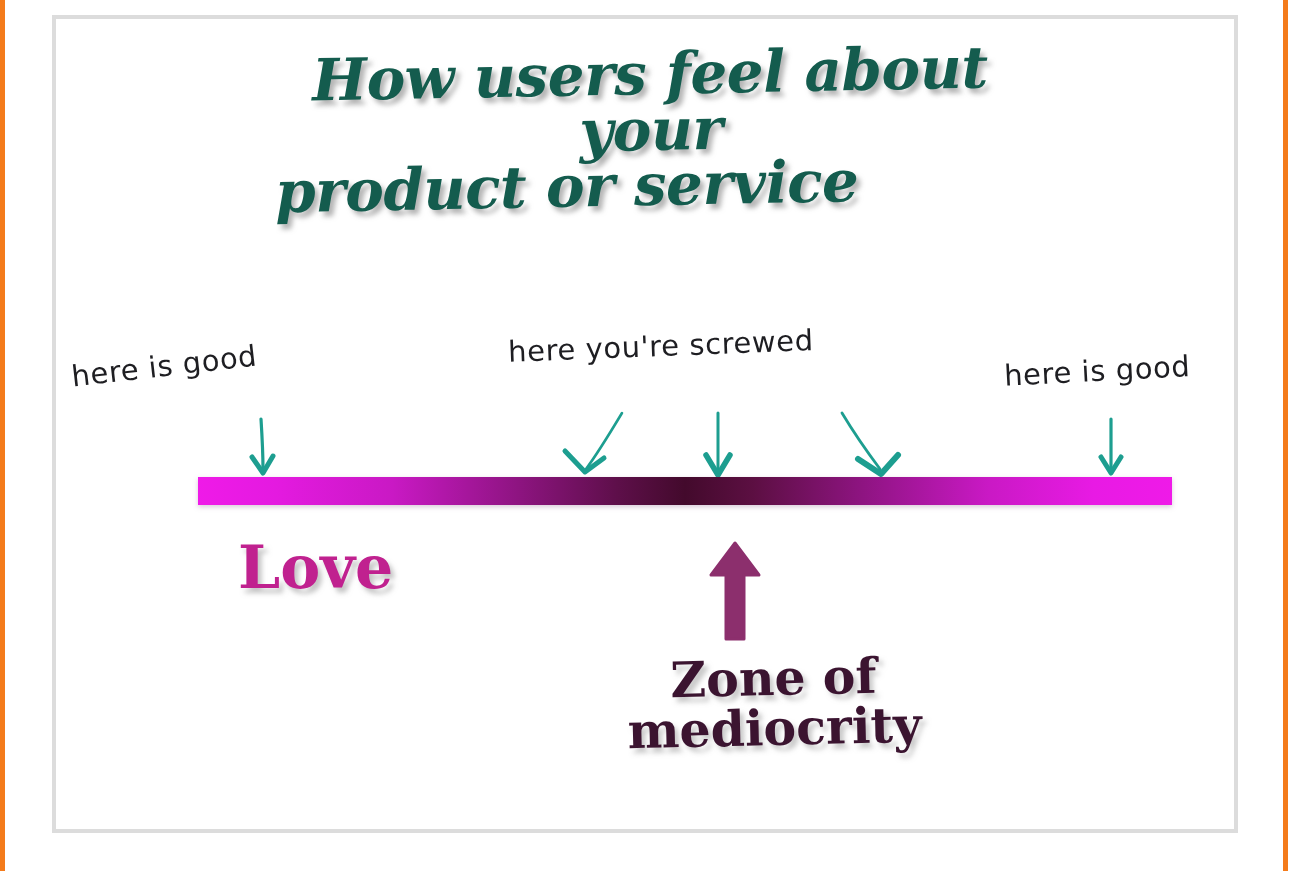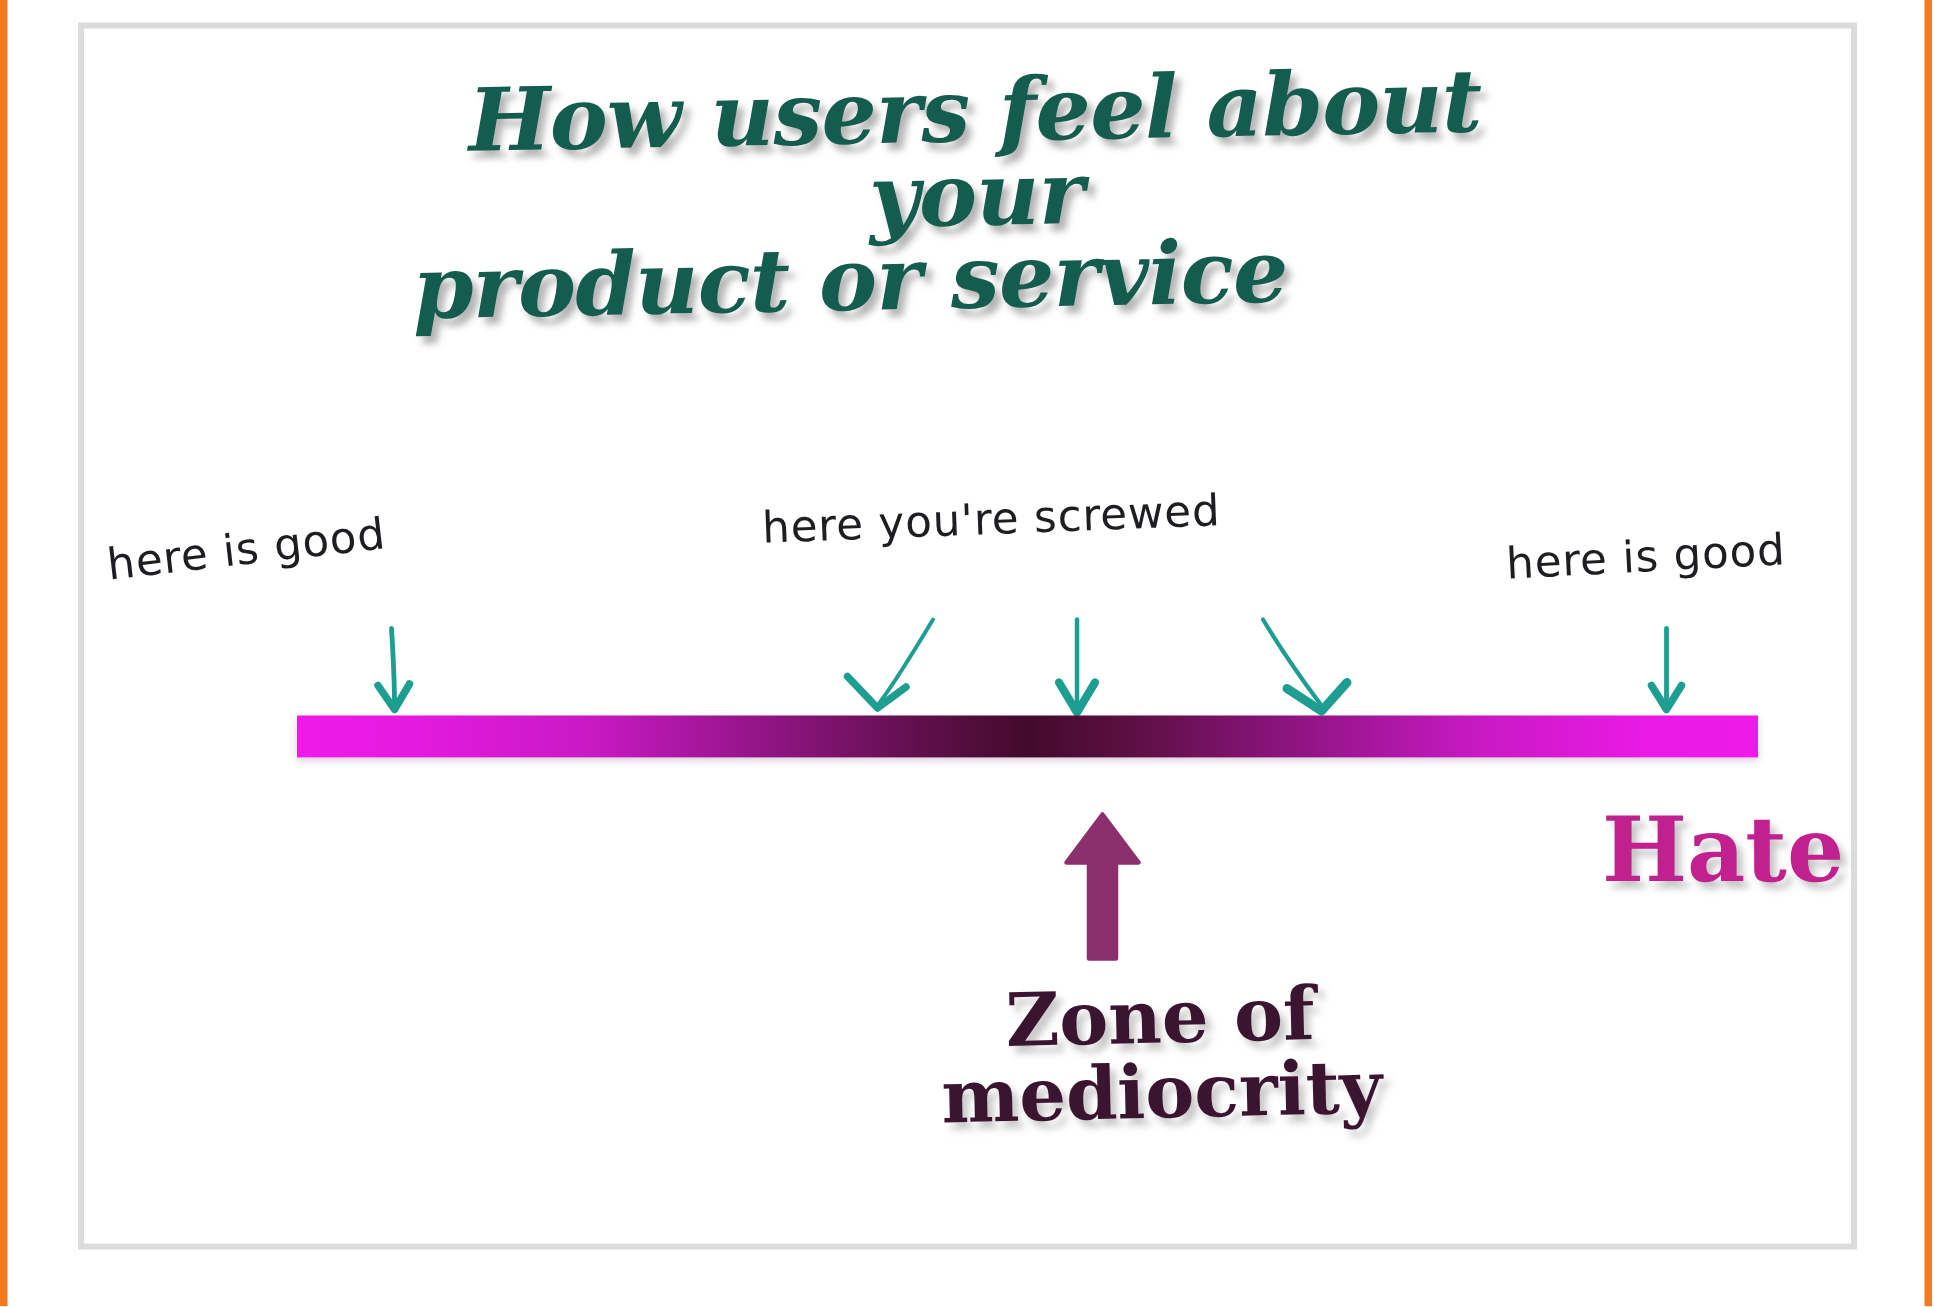--- a/index.html
+++ b/index.html
@@ -211,22 +211,22 @@
 
       <div class="teal-arrow" id="arrow-hate">
         <svg width="34" height="62" viewBox="0 0 34 62" fill="none">
           <path d="M17 2 C17 18, 17 36, 17 52" stroke="currentColor" stroke-width="3.2" stroke-linecap="round"></path>
           <path d="M7 40 L17 56 L27 40" stroke="currentColor" stroke-width="5" stroke-linecap="round" stroke-linejoin="round" fill="none"></path>
         </svg>
       </div>
 
       <div id="spectrum-bar"></div>
 
-
-      <div class="pole-label" id="label-hate">Hate</div>
+      <div class="pole-label" id="label-love">Love</div>
+
 
       <div id="zone-arrow">
         <svg width="62" height="108" viewBox="0 0 62 108" fill="none">
           <path d="M31 6 L55 38 L40 38 L40 102 L22 102 L22 38 L7 38 Z" fill="currentColor" stroke="currentColor" stroke-width="3" stroke-linejoin="round"></path>
         </svg>
       </div>
 
       <div id="zone-caption">
         <span class="zl">Zone of</span>
         <span class="zl">mediocrity</span>

